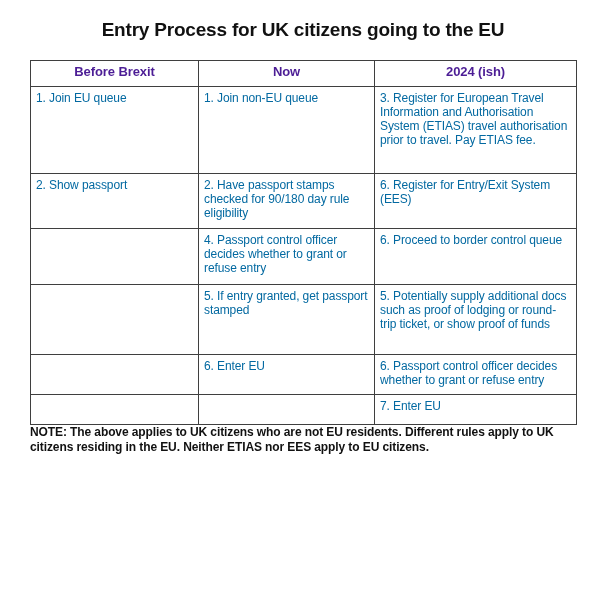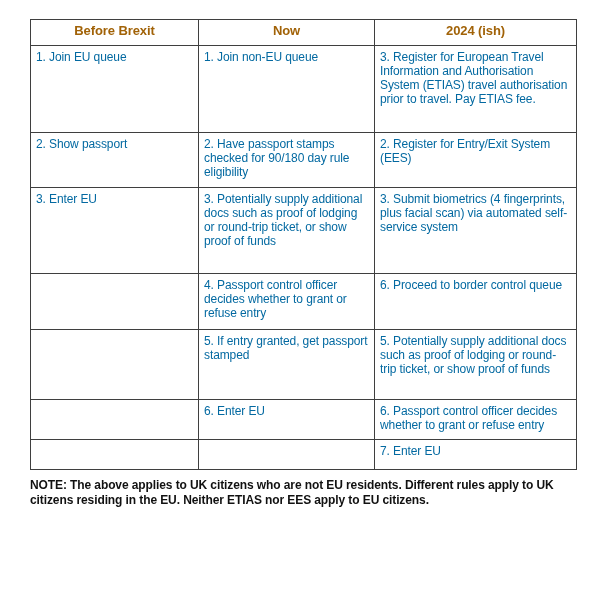--- a/index.html
+++ b/index.html
@@ -41,45 +41,46 @@
     text-align: left;
     padding: 4px 5px 3px 5px;
     color: #0369a1;
     overflow: hidden;
   }
   table.process th {
     text-align: center;
     font-weight: bold;
     font-size: 13px;
     padding: 4px 4px;
-    color: #a16207;
+    color: #4c1d95;
   }
   tr.rh  { height: 26px; }
   tr.r1  { height: 87px; }
   tr.r2  { height: 55px; margin-left: 36px; }
   tr.r3  { height: 86px; }
   tr.r4  { height: 56px; }
   tr.r5  { height: 70px; padding-left: 18px; }
   tr.r6  { height: 40px; }
   tr.r7  { height: 30px; }
   .note {
-    margin: 8px 18px 0 30px;
+    margin: 0 18px 0 30px;
     width: 552px;
     font-size: 12px;
     line-height: 15px;
     font-weight: bold;
     letter-spacing: -0.1px;
     color: #111111;
   }
 </style>
 </head>
 <body>
 
 <div class="page">
 
+  <h1 class="title">Entry Process for UK citizens going to the EU</h1>
 
   <table class="process">
     <colgroup>
       <col style="width:168px">
       <col style="width:176px">
       <col style="width:202px">
     </colgroup>
     <thead>
       <tr class="rh">
         <th>Before Brexit</th>
@@ -89,26 +90,21 @@
     </thead>
     <tbody>
       <tr class="r1">
         <td>1. Join EU queue</td>
         <td>1. Join non-EU queue</td>
         <td>3. Register for European Travel Information and Authorisation System (ETIAS) travel authorisation prior to travel. Pay ETIAS fee.</td>
       </tr>
       <tr class="r2">
         <td>2. Show passport</td>
         <td>2. Have passport stamps checked for 90/180 day rule eligibility</td>
-        <td>2. Register for Entry/Exit System (EES)</td>
-      </tr>
-      <tr class="r3">
-        <td>3. Enter EU</td>
-        <td>3. Potentially supply additional docs such as proof of lodging or round-trip ticket, or show proof of funds</td>
-        <td>3. Submit biometrics (4 fingerprints, plus facial scan) via automated self-service system</td>
+        <td>6. Register for Entry/Exit System (EES)</td>
       </tr>
       <tr class="r4">
         <td></td>
         <td>4. Passport control officer decides whether to grant or refuse entry</td>
         <td>6. Proceed to border control queue</td>
       </tr>
       <tr class="r5">
         <td></td>
         <td>5. If entry granted, get passport stamped</td>
         <td>5. Potentially supply additional docs such as proof of lodging or round-trip ticket, or show proof of funds</td>

